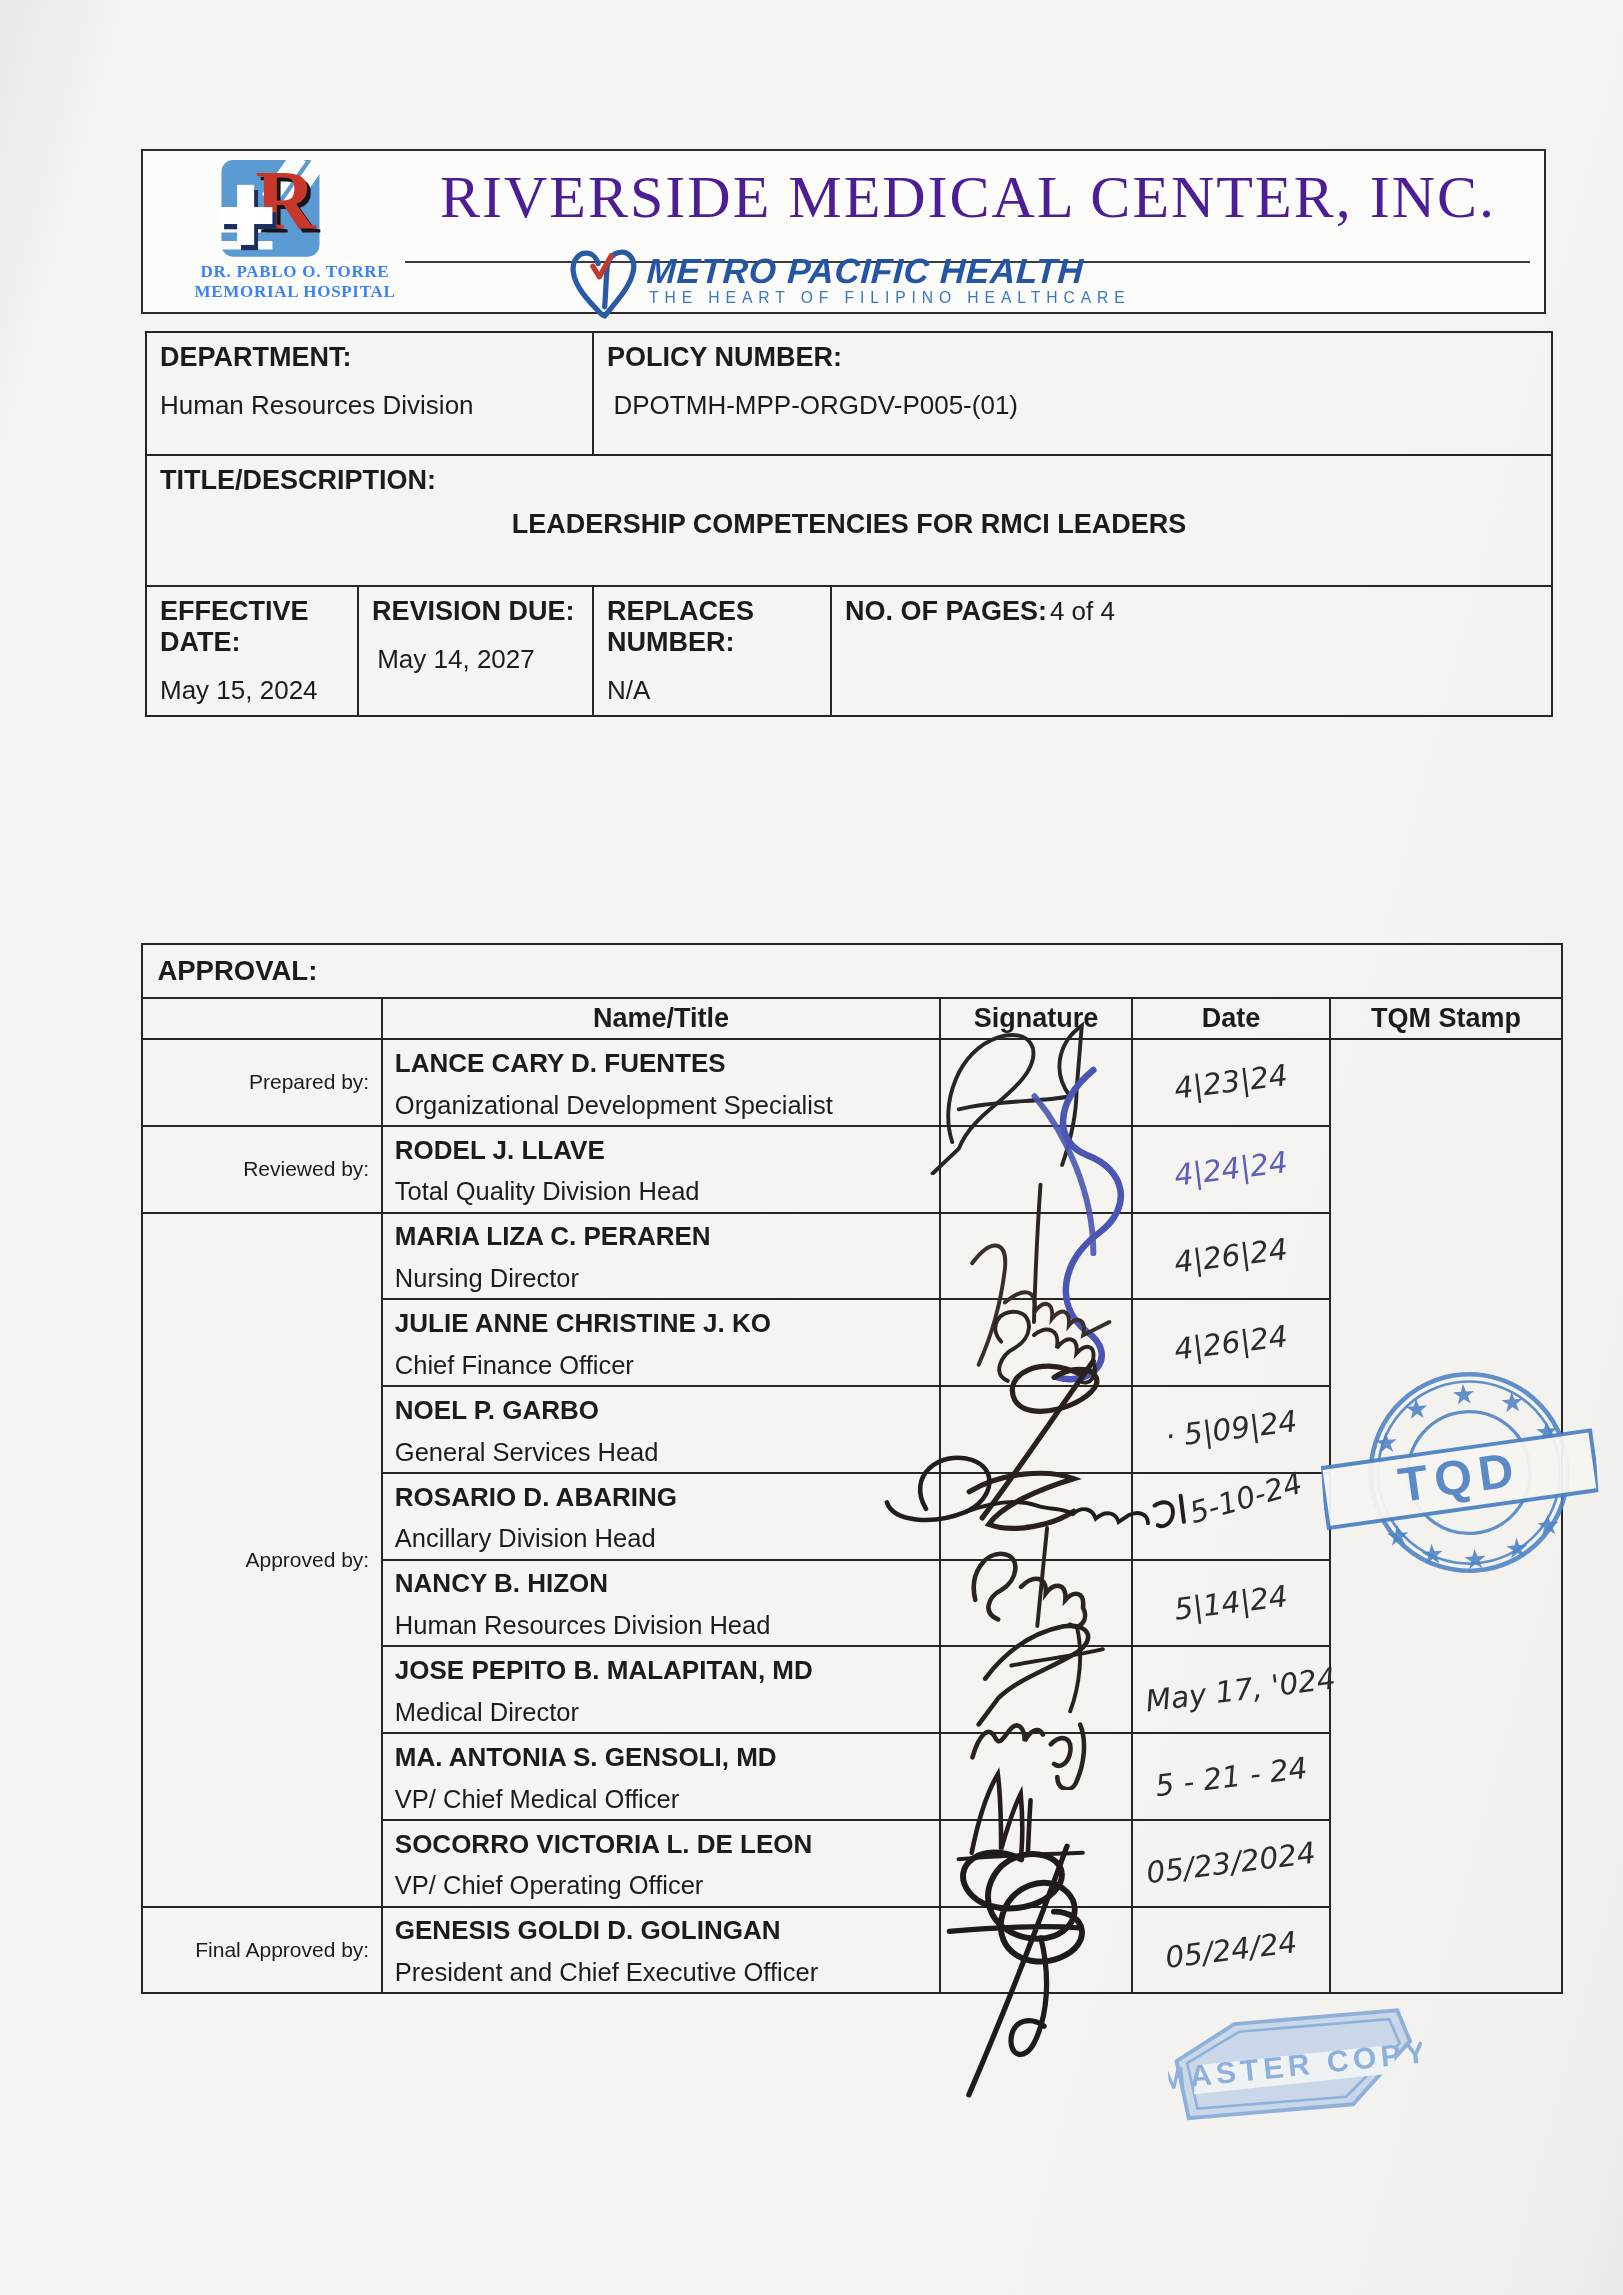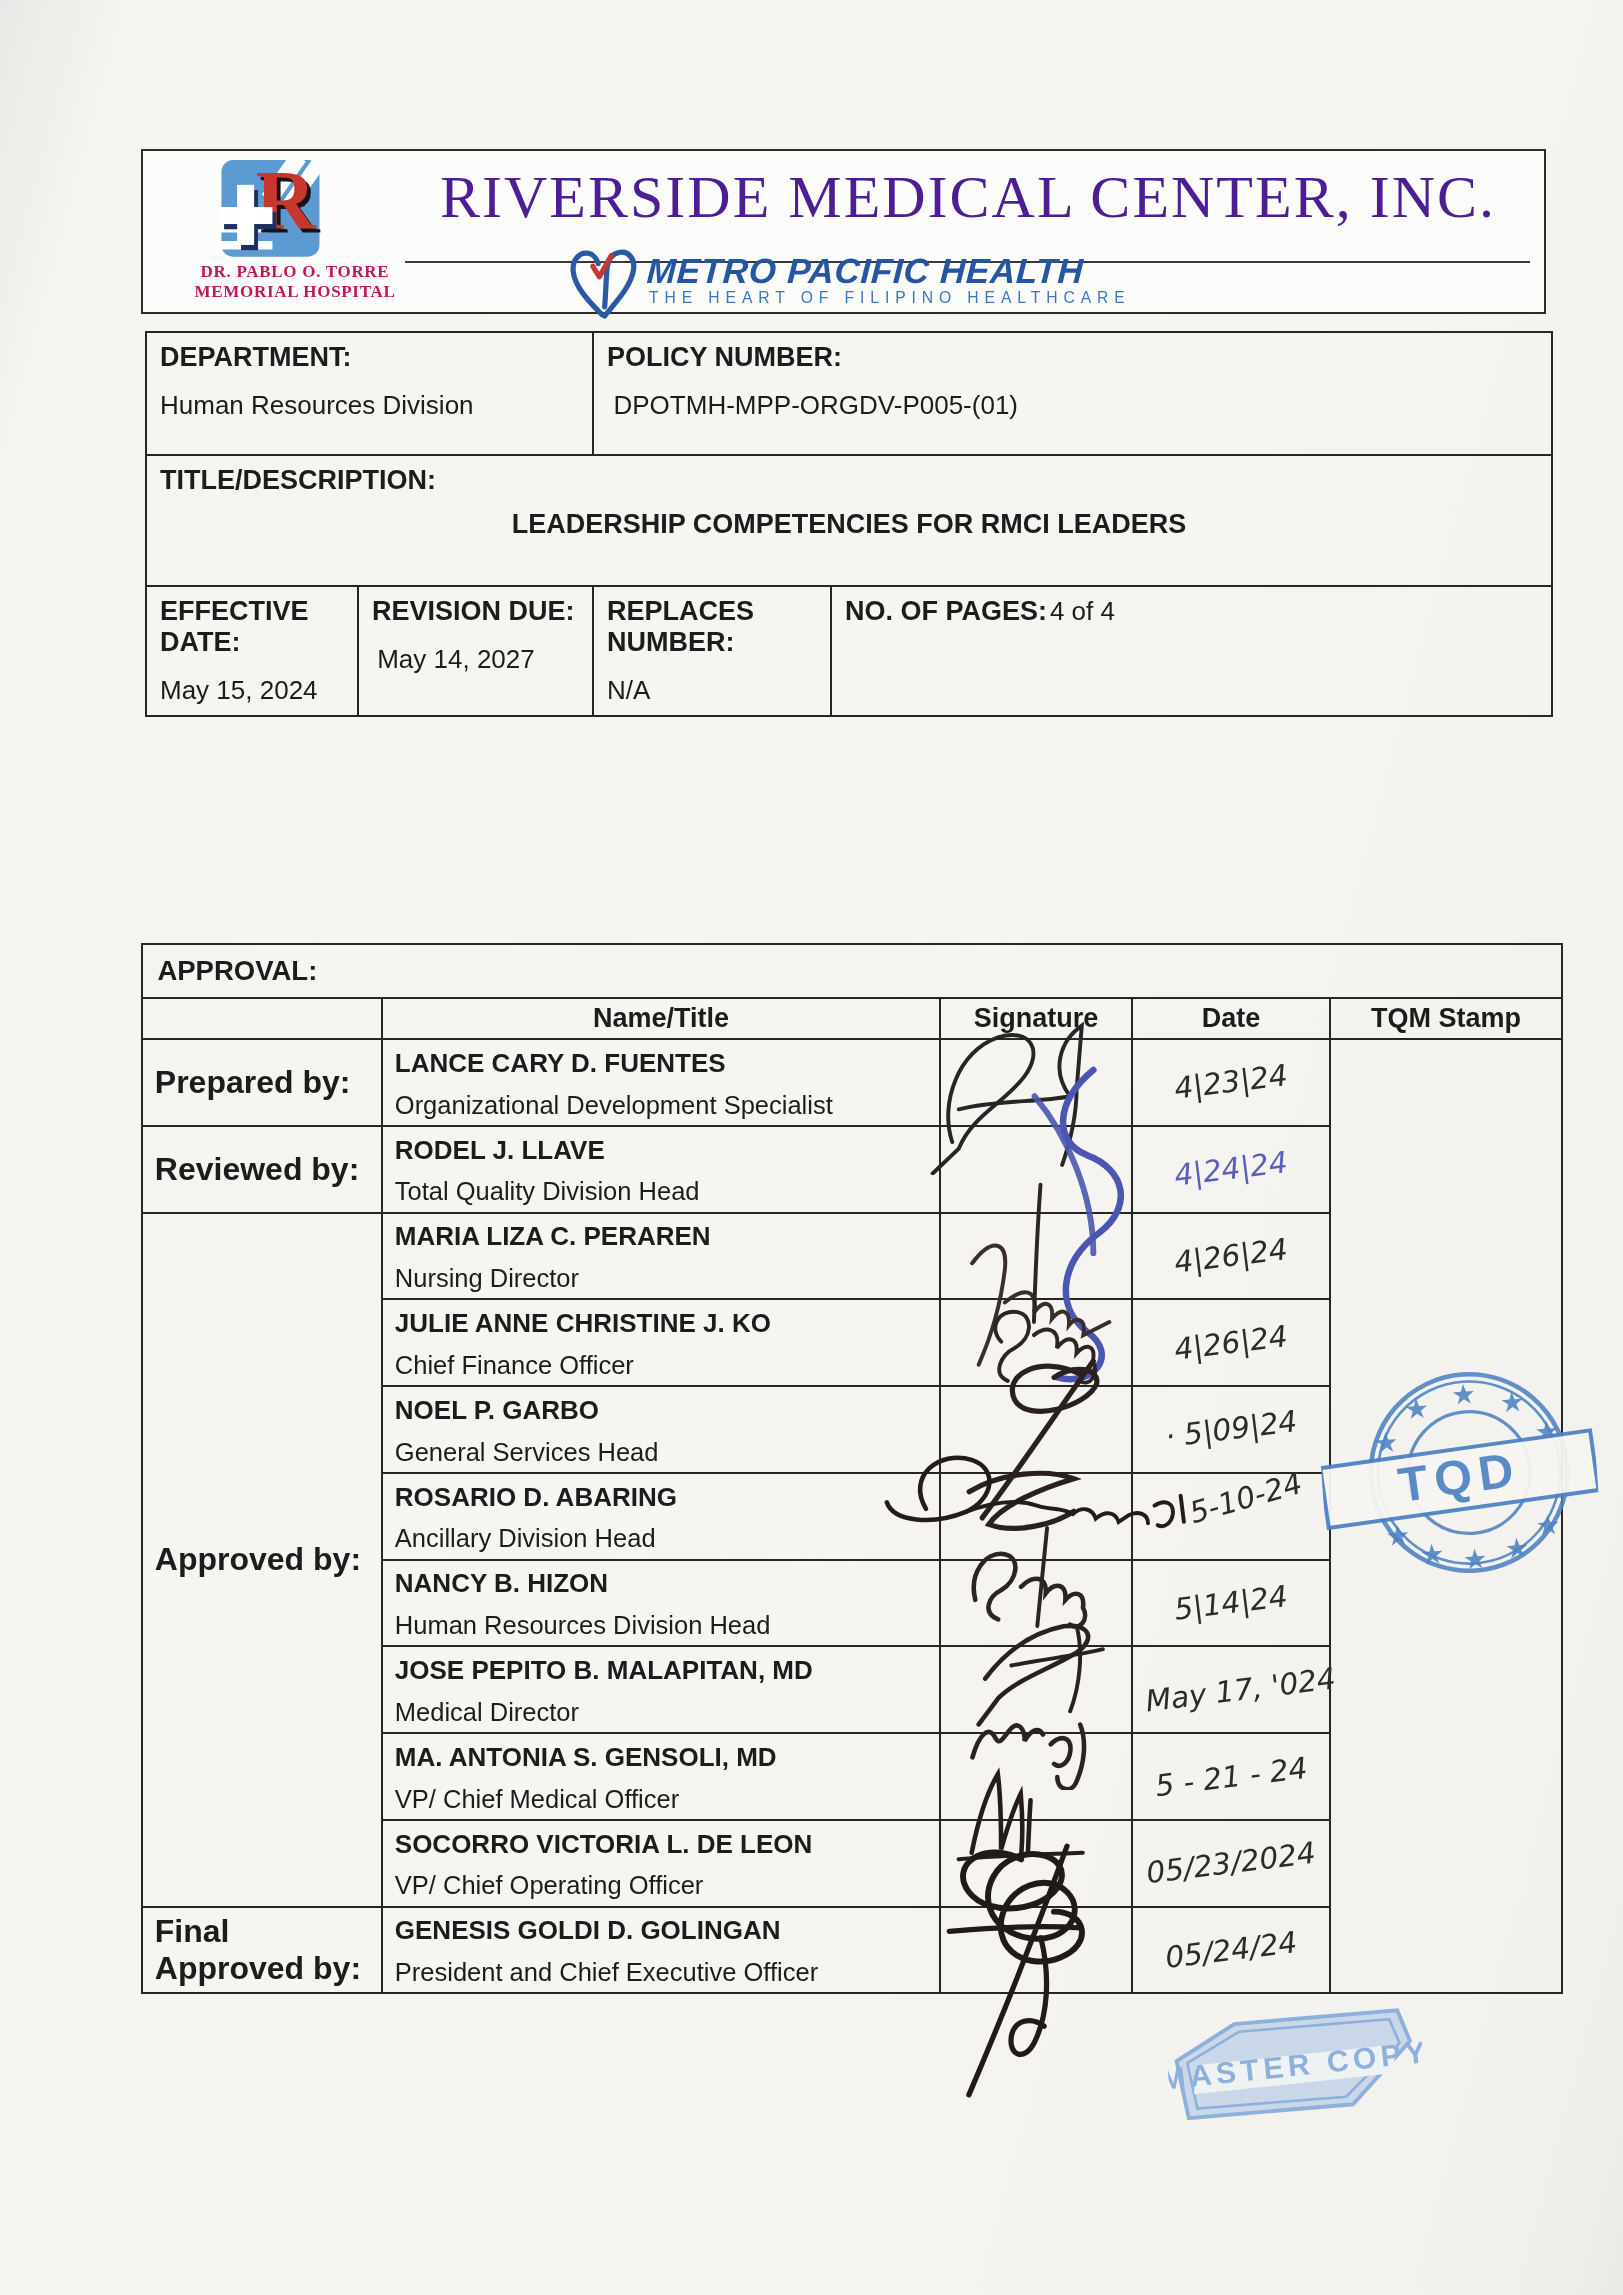--- a/index.html
+++ b/index.html
@@ -5,21 +5,21 @@
   html,body{margin:0;padding:0;background:#d9dad8;}
   .page{position:relative;width:1623px;height:2295px;margin:0 auto;
         background:linear-gradient(105deg,#e8e9e6 0%,#f4f4f0 6%,#f6f5f1 50%,#f2f1ed 94%,#e9eae6 100%);
         font-family:"Liberation Sans",sans-serif;color:#1c1c1c;overflow:hidden;}
   
   .header-box{position:absolute;left:141px;top:149px;width:1405px;height:165px;
               background:#fcfcfa;border:2.6px solid #2b2b2b;box-sizing:border-box;}
   .hosp-logo{position:absolute;left:27.5px;top:7.9px;width:249px;height:149px;}
   .logo-mark{position:absolute;left:45px;top:1.3px;width:105px;height:98px;}
   .hosp-name{position:absolute;left:0;top:103px;width:249px;text-align:center;
-             font-family:"Liberation Serif",serif;font-weight:bold;color:#be185d;
+             font-family:"Liberation Serif",serif;font-weight:bold;color:#3b82f6;
              font-size:17px;line-height:20px;letter-spacing:0.7px;}
   .rmc-title{position:absolute;left:259px;top:11.8px;width:1132px;text-align:center;
              font-family:"Liberation Serif",serif;font-size:60px;color:#4c1d95;
              letter-spacing:2px;white-space:nowrap;}
   .rmc-rule{position:absolute;left:262px;top:110px;width:1125px;height:2px;background:#3a3a3a;}
   .mph{position:absolute;left:425px;top:122px;width:720px;height:39px;}
   .mph-heart{position:absolute;left:0px;top:-29px;}
   .mph-name{position:absolute;left:79px;top:-22px;font-size:35px;font-weight:bold;
             color:#2456a4;letter-spacing:0.7px;white-space:nowrap;font-style:italic;transform:skewX(-3deg);}
   .mph-tag{position:absolute;left:81px;top:15.7px;font-size:15.7px;color:#3a77c2;
@@ -30,21 +30,21 @@
   .info-table td{border:2.6px solid #262626;vertical-align:top;padding:9.2px 13px;box-sizing:border-box;}
   .lbl{font-weight:bold;font-size:27px;}
   .val{font-size:26px;font-weight:normal;}
   .stack .lbl{display:block;margin-bottom:17px;}
   .center-title{text-align:center;font-weight:bold;font-size:27px;margin-top:13px;}
   
   .appr-table{position:absolute;left:141px;top:943px;width:1420px;table-layout:fixed;}
   .appr-table td{border:2.6px solid #262626;box-sizing:border-box;padding:5.2px 11.8px;vertical-align:middle;}
   .appr-section td{font-weight:bold;font-size:27.5px;padding:9.2px 14.4px;}
   .appr-head td{font-weight:bold;font-size:27px;text-align:center;padding:3.9px 5.2px;}
-  .role-cell{font-weight:bold;font-size:32px;vertical-align:middle;}
+  .role-cell{font-weight:normal;font-size:21px;vertical-align:middle;text-align:right;}
   .name-cell .nm{font-weight:bold;font-size:26px;display:block;margin:2.6px 0 11.8px 0;}
   .name-cell .tl{font-size:25.5px;display:block;}
   .sig-cell,.date-cell,.stamp-cell{text-align:center;}
   .hand{display:inline-block;font-family:"DejaVu Sans",sans-serif;font-style:italic;
         font-size:29.5px;transform:rotate(-7deg);white-space:nowrap;}
   
   .sig{position:absolute;pointer-events:none;}
   .stamp{position:absolute;pointer-events:none;}
 </style>
 </head>

